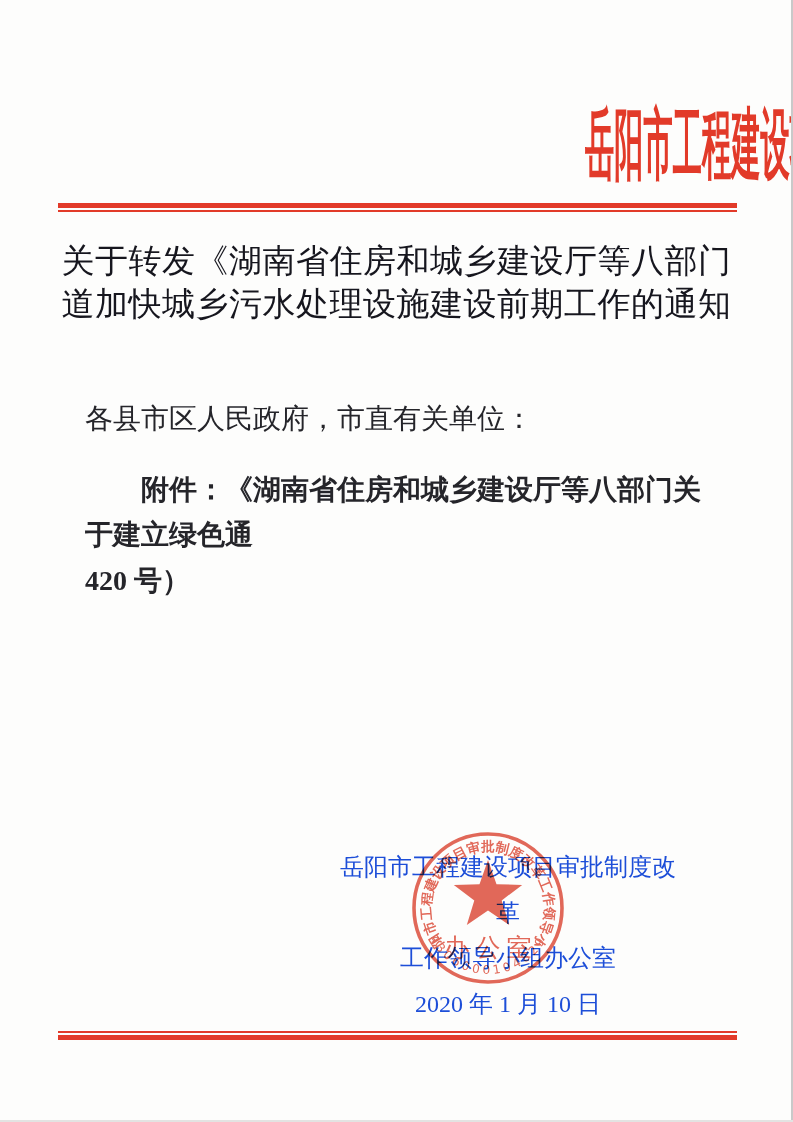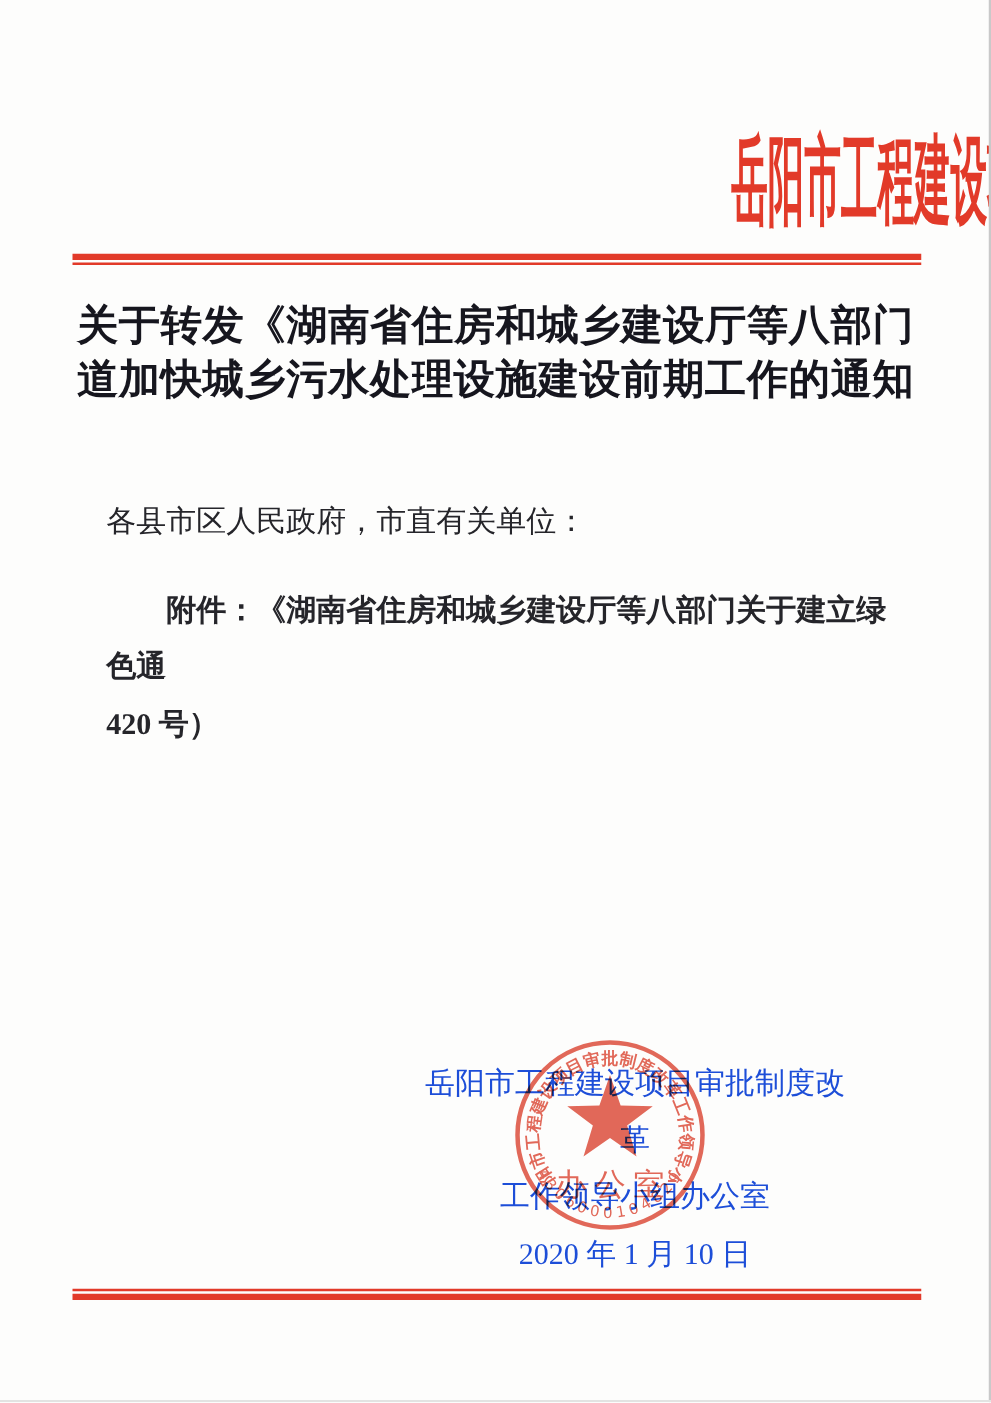--- a/index.html
+++ b/index.html
@@ -42,28 +42,28 @@
   .rule-top .thin { height: 2px; background: #e23a29; }
   .rule-bottom { top: 1031px; }
   .rule-bottom .thin { height: 2px; background: #e23a29; }
   .rule-bottom .gap { height: 2px; }
   .rule-bottom .thick { height: 5px; background: #e23a29; }
   
   .doc-title {
     position: absolute; top: 240px; left: 40px; right: 40px;
     text-align: center;
     font-size: 33px; line-height: 43px;
-    font-weight: bold;
+    font-weight: normal;
     color: #16161e;
     letter-spacing: 0.5px;
   }
   
   .body-text {
     position: absolute; top: 396px; left: 85px; width: 630px;
-    font-size: 24px; line-height: 45.5px;
+    font-size: 28px; line-height: 45.5px;
     color: #25252a;
   }
   .body-text .indent { text-indent: 2em; }
   .attachment { margin-top: 25px; font-weight: bold; }
   
   .signature {
     position: absolute; top: 845px; left: 330px; width: 356px;
     text-align: center;
     font-size: 24px; line-height: 45.5px;
     color: #1d4ed8;

